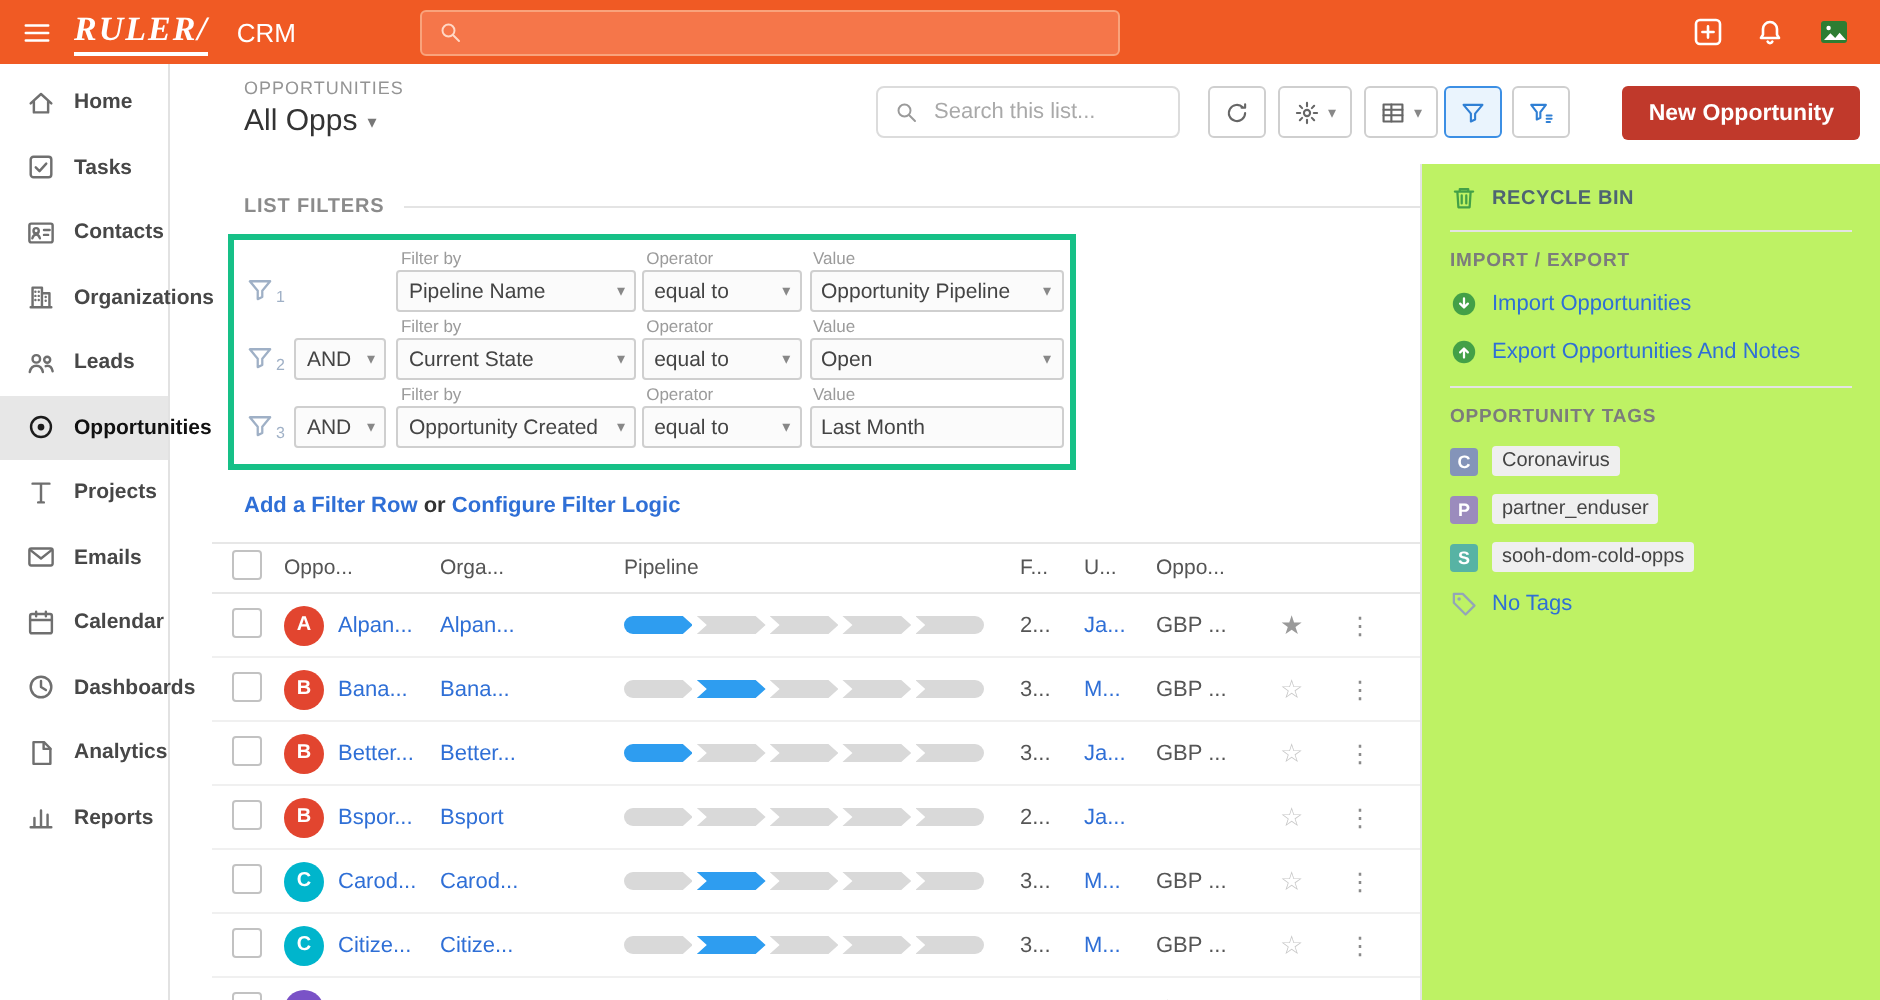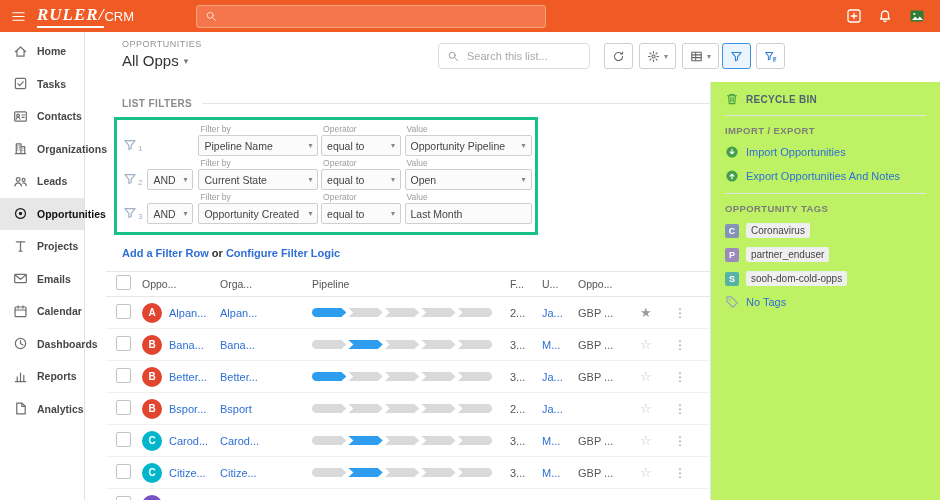--- a/index.html
+++ b/index.html
@@ -8,21 +8,21 @@
   a{cursor:pointer;}
   [data-icon]{display:inline-block;line-height:0;}
   [data-icon] svg{width:100%;height:100%;display:block;}
 
   
   .topbar{position:absolute;top:0;left:0;right:0;height:32px;background:var(--topbar_orange);
           display:flex;align-items:center;color:#fff;z-index:9;}
   .hamburger{width:15px;height:15px;margin:0 11px;color:#fff;cursor:pointer;}
   .brand{font-family:"Liberation Serif",serif;font-style:italic;font-weight:bold;font-size:17px;
          letter-spacing:1px;border-bottom:2px solid #fff;padding-bottom:1px;}
-  .app-name{font-size:13px;}
+  .app-name{font-size:13px;margin-left:14px;}
   .topbar-search{margin-left:62px;width:332px;height:21px;background:#f5764a;border:1px solid #f9a37c;
                  border-radius:3px;display:flex;align-items:center;padding:0 8px;gap:6px;cursor:text;}
   .ts-icon{width:12px;height:12px;color:#ffd8c6;}
   .ts-input{flex:1;min-width:0;background:transparent;border:none;outline:none;color:#fff;font-size:11px;font-family:inherit;}
   .ts-input::placeholder{color:#ffd4c2;}
   .topbar-right{margin-left:auto;display:flex;align-items:center;gap:15px;padding-right:14px;}
   .tb-action{width:16px;height:16px;color:#fff;cursor:pointer;}
   .tb-img{width:18px;height:16px;cursor:pointer;}
 
   
@@ -258,35 +258,35 @@
       <div class="side-item">
         <span class="side-icon" data-icon="dashboards">
           <svg viewBox="0 0 16 16" fill="none" stroke="currentColor" stroke-width="1.3" stroke-linecap="round" stroke-linejoin="round">
             <circle cx="8" cy="8" r="5.5"></circle>
             <path d="M8 8V4.8M8 8l2.6 1.6"></path>
           </svg>
         </span>
         <span class="side-label">Dashboards</span>
       </div>
       <div class="side-item">
-        <span class="side-icon" data-icon="reports">
-          <svg viewBox="0 0 16 16" fill="none" stroke="currentColor" stroke-width="1.3" stroke-linecap="round" stroke-linejoin="round">
-            <path d="M2.5 13.5h11M4.5 13V8.5M8 13V4.5M11.5 13V6.8"></path>
-          </svg>
-        </span>
-        <span class="side-label">Reports</span>
-      </div>
-      <div class="side-item">
         <span class="side-icon" data-icon="analytics">
           <svg viewBox="0 0 16 16" fill="none" stroke="currentColor" stroke-width="1.3" stroke-linecap="round" stroke-linejoin="round">
             <path d="M4 2.2h5.6L13 5.6v8.2H4z"></path>
             <path d="M9.4 2.4v3.4H13"></path>
           </svg>
         </span>
         <span class="side-label">Analytics</span>
+      </div>
+      <div class="side-item">
+        <span class="side-icon" data-icon="reports">
+          <svg viewBox="0 0 16 16" fill="none" stroke="currentColor" stroke-width="1.3" stroke-linecap="round" stroke-linejoin="round">
+            <path d="M2.5 13.5h11M4.5 13V8.5M8 13V4.5M11.5 13V6.8"></path>
+          </svg>
+        </span>
+        <span class="side-label">Reports</span>
       </div>
     </nav>
 
   <div class="main">
 
     <div class="header-row">
       <div class="section-label">OPPORTUNITIES</div>
       <div class="view-name-row">
         <span>All Opps</span>
         <span class="caret">▾</span>
@@ -338,20 +338,21 @@
         </button>
         <button class="tbtn blue-icon">
           <span class="bicon" data-icon="funnel-list">
               <svg viewBox="0 0 16 16" fill="none" stroke="currentColor" stroke-width="1.3" stroke-linecap="round" stroke-linejoin="round">
                 <path d="M2 3h9L7.6 7.4V11l-2.2 1V7.4z"></path>
                 <path d="M11.5 9.5h3M11.5 11.5h3M11.5 13.5h2"></path>
               </svg>
             </span>
         </button>
       </div>
+      <button class="new-opp">New Opportunity</button>
     </div>
 
     <div class="content-left">
       <div class="lf-title-row">
         <span class="lf-title">LIST FILTERS</span>
         <span class="lf-line"></span>
       </div>
 
       <div class="filter-box" id="filterRows">
           <div class="f-row">

